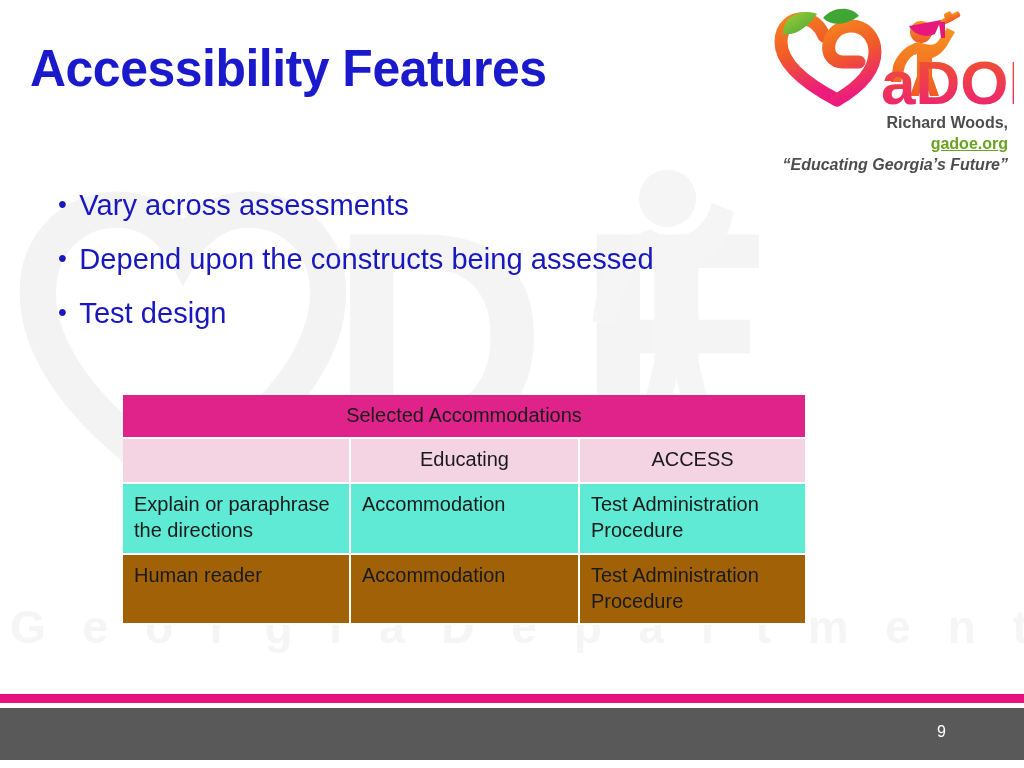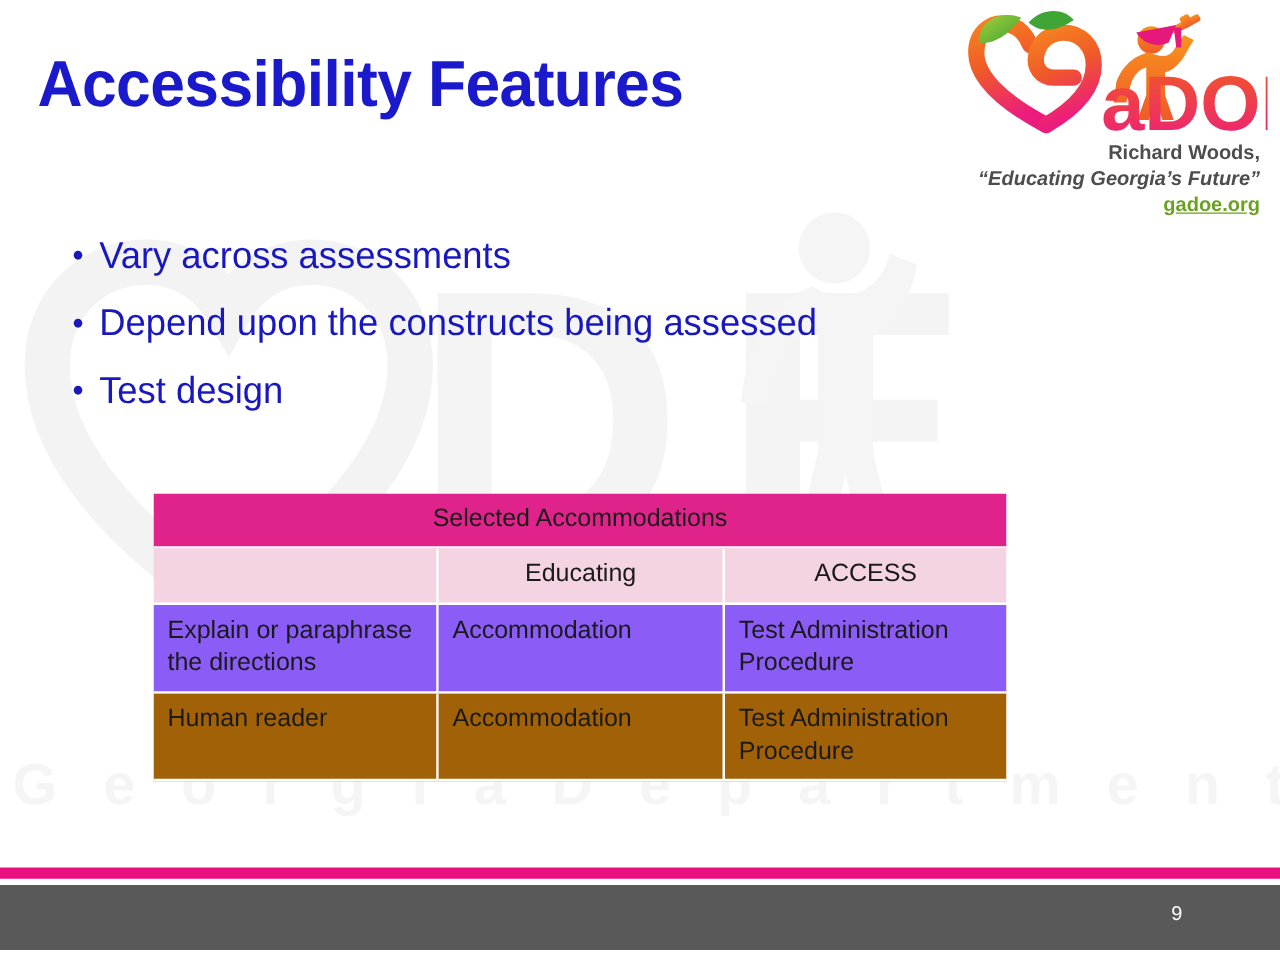--- a/index.html
+++ b/index.html
@@ -176,21 +176,21 @@
     text-align: center;
     padding: 9px 10px 11px 10px;
     border-right: none;
   }
   tr.col-head-row td {
     background: #F4D3E3;
     text-align: center;
     height: 22px;
   }
   tr.col-head-row td.blank { background: #F4D3E3; }
-  tr.body-row-a td { background: #8b5cf6; }
+  tr.body-row-a td { background: #5eead4; }
   tr.body-row-b td { background: #a16207; }
   tr.body-row-b td { padding-bottom: 24px; }
 
   
   #footer-pink-bar {
     position: absolute;
     left: 0;
     top: 694px;
     width: 1024px;
     height: 9px;
@@ -272,22 +272,22 @@
           <rect x="168" y="12" width="24" height="6" rx="2" transform="rotate(-28 180 15)"></rect>
           <rect x="176" y="8" width="8" height="10" rx="2" transform="rotate(-28 180 13)"></rect>
         </g>
         <path d="M140 22 L172 16 L166 30 C158 34 146 32 140 22 Z" fill="#E6187C"></path>
         <path d="M170 18 L176 18 L176 34 L172 34 Z" fill="#E6187C"></path>
 
         <text x="112" y="100" font-family="Liberation Sans, sans-serif" font-size="62" font-weight="bold" fill="url(#letterGrad)">aDOE</text>
       </svg>
     </div>
     <div class="logo-line">Richard Woods,</div>
+    <div class="logo-line url">gadoe.org</div>
     <div class="logo-line italic">“Educating Georgia’s Future”</div>
-    <div class="logo-line url">gadoe.org</div>
   </div>
 
   <div id="bullets">
     <div class="bullet-row">
       <span class="bullet-dot">•</span>
       <span class="bullet-text">Vary across assessments</span>
     </div>
     <div class="bullet-row">
       <span class="bullet-dot">•</span>
       <span class="bullet-text">Depend upon the constructs being assessed</span>

